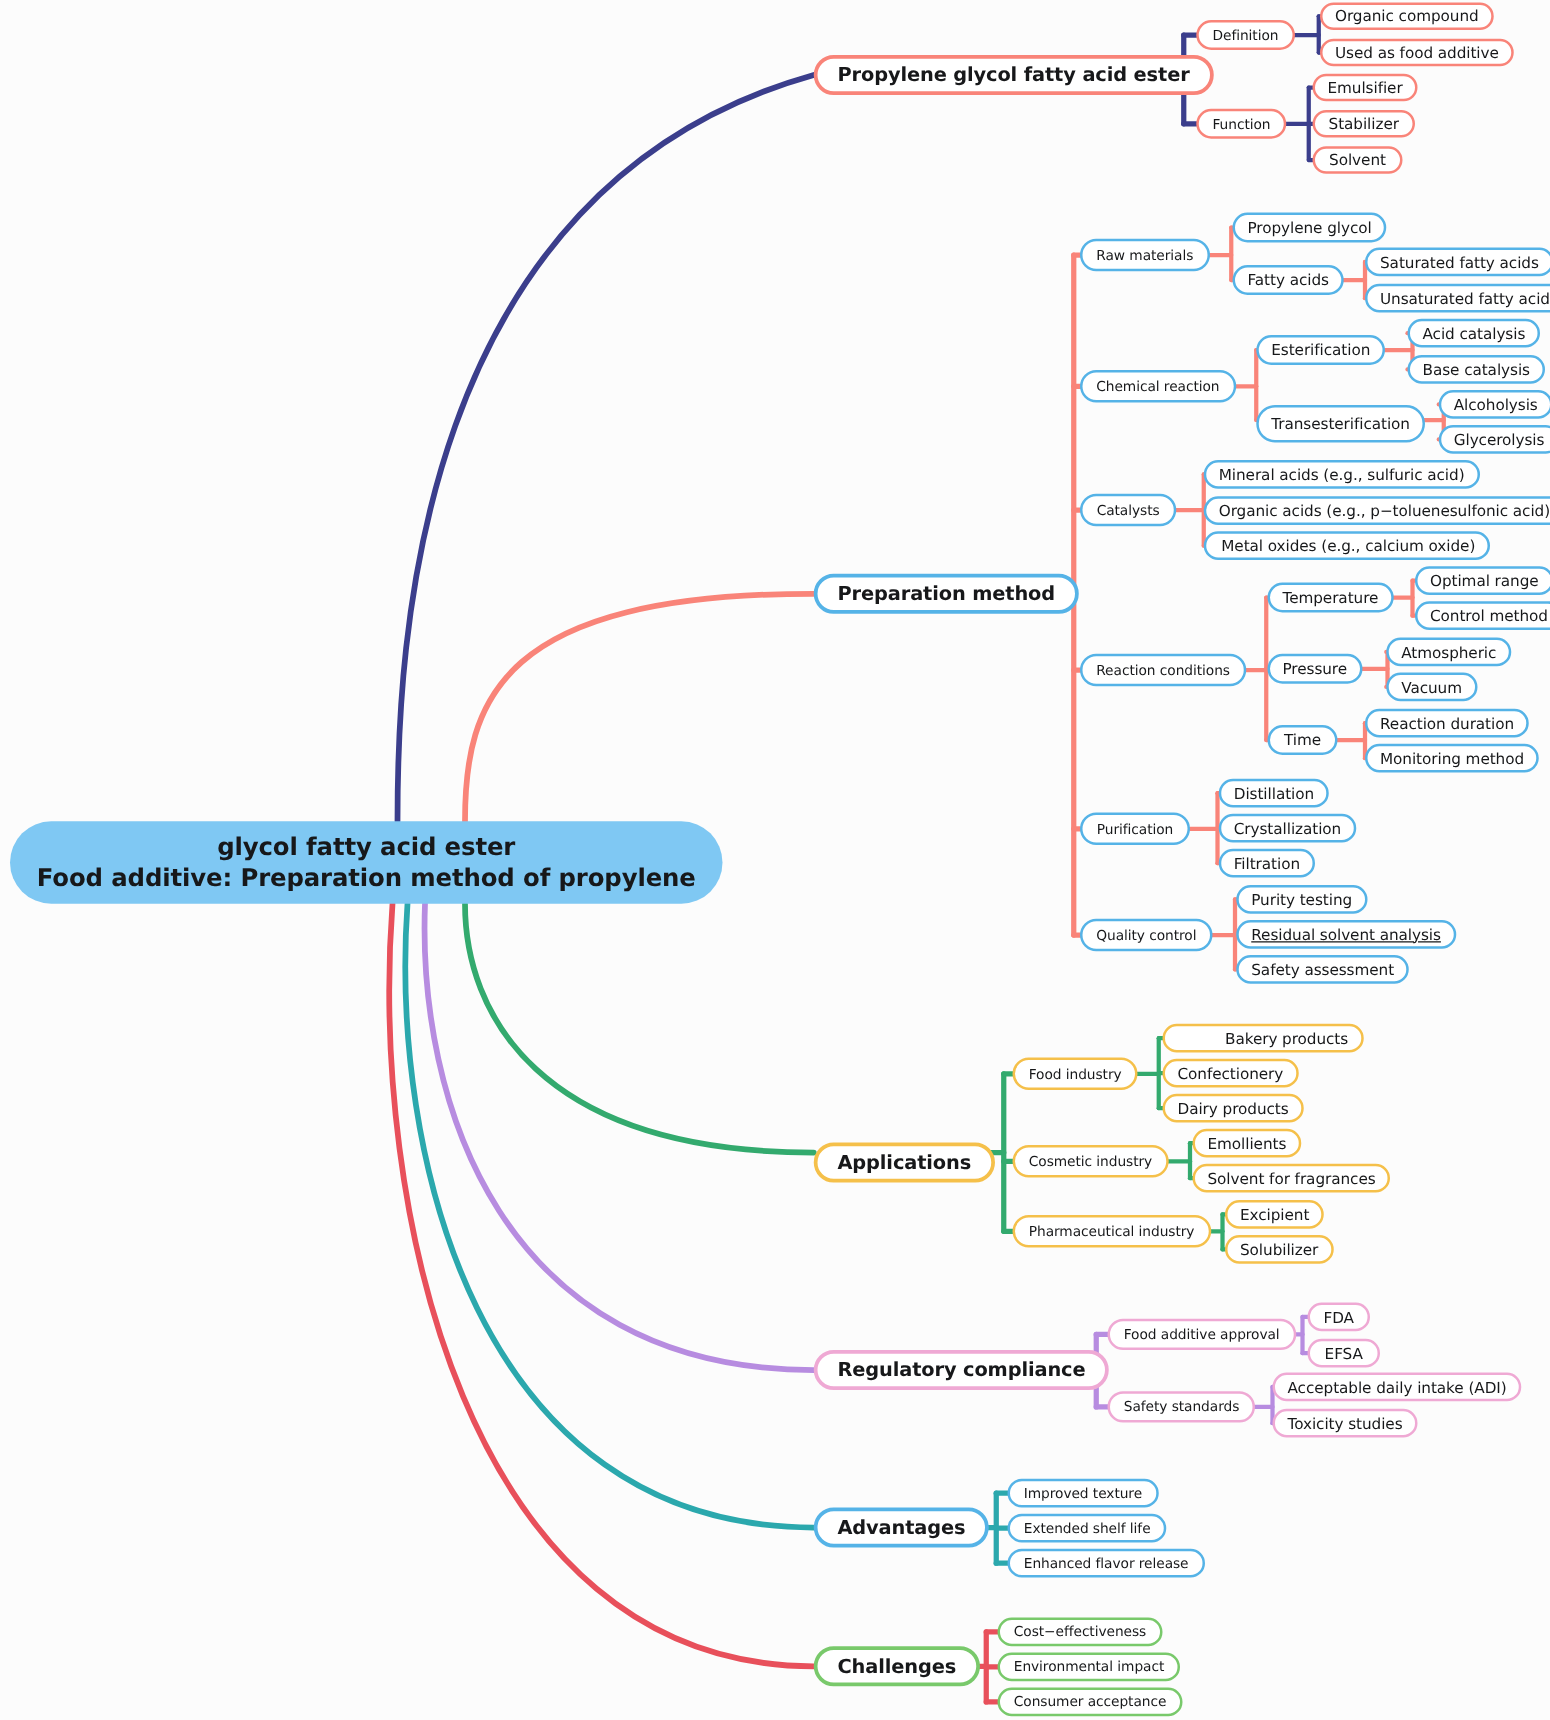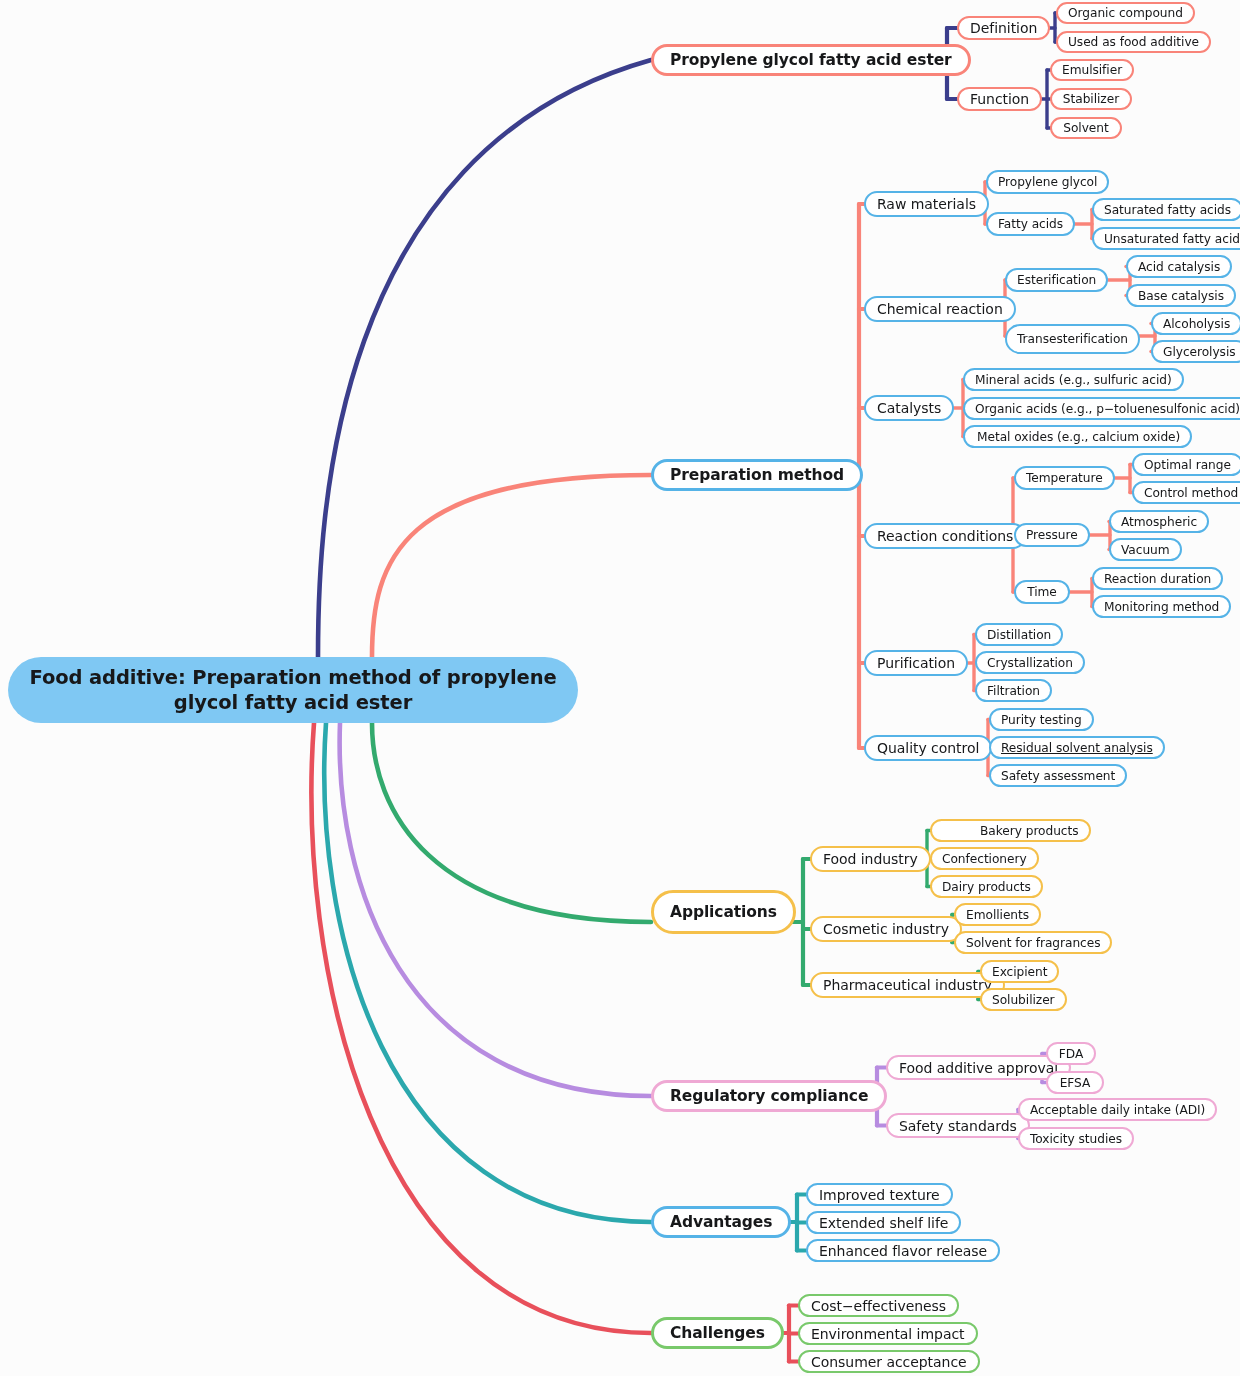--- a/index.html
+++ b/index.html
@@ -40,21 +40,21 @@
   .lvl1{
     border-width:3.2px;
     font-weight:bold;
     font-size:15.5px;
     padding:0 16px;
     letter-spacing:-0.1px;
   }
   .lvl2{
     border-width:2.6px;
     font-weight:normal;
-    font-size:14px;
+    font-size:11px;
     padding:0 11px;
     letter-spacing:-0.05px;
   }
   .lvl3{
     border-width:2.4px;
     font-weight:normal;
     font-size:12.2px;
     padding:0 10px;
     letter-spacing:-0.05px;
   }
@@ -180,22 +180,22 @@
       <path d="M 797 1250.5 L 806 1250.5" stroke="#2BA8AD" stroke-width="4.2" fill="none" stroke-linecap="round" stroke-linejoin="round"></path>
       <path d="M 767 1333 L 789 1333" stroke="#E8505B" stroke-width="4.2" fill="none" stroke-linecap="round" stroke-linejoin="round"></path>
       <path d="M 789 1305.5 L 789 1361.5" stroke="#E8505B" stroke-width="4.2" fill="none" stroke-linecap="round" stroke-linejoin="round"></path>
       <path d="M 789 1305.5 L 798 1305.5" stroke="#E8505B" stroke-width="4.2" fill="none" stroke-linecap="round" stroke-linejoin="round"></path>
       <path d="M 789 1333.5 L 798 1333.5" stroke="#E8505B" stroke-width="4.2" fill="none" stroke-linecap="round" stroke-linejoin="round"></path>
       <path d="M 789 1361.5 L 798 1361.5" stroke="#E8505B" stroke-width="4.2" fill="none" stroke-linecap="round" stroke-linejoin="round"></path>
     </svg>
   <div id="nodes-layer">
       <div class="node root" style="left: 8px; top: 657px; width: 570px; height: 66px; background: rgb(127, 200, 243);">
         <div>
+          <span class="rtxt">glycol fatty acid ester</span>
           <span class="rtxt">Food additive: Preparation method of propylene</span>
-          <span class="rtxt">glycol fatty acid ester</span>
         </div>
       </div>
       <div class="node lvl1" style="left: 651px; top: 44px; min-width: 274px; height: 32px; border-color: rgb(249, 132, 121);">
         <span>Propylene glycol fatty acid ester</span>
       </div>
       <div class="node lvl2" style="left: 957px; top: 16px; min-width: 76px; height: 24px; border-color: rgb(249, 132, 121);">
         <span>Definition</span>
       </div>
       <div class="node lvl3" style="left: 1056px; top: 2px; min-width: 130px; height: 22px; border-color: rgb(249, 132, 121);">
         <span>Organic compound</span>
@@ -313,21 +313,21 @@
       </div>
       <div class="node lvl3" style="left: 989px; top: 708px; min-width: 98px; height: 23px; border-color: rgb(85, 179, 231);">
         <span>Purity testing</span>
       </div>
       <div class="node lvl3" style="left: 989px; top: 736px; min-width: 154px; height: 23px; border-color: rgb(85, 179, 231); text-decoration: underline;">
         <span>Residual solvent analysis</span>
       </div>
       <div class="node lvl3" style="left: 989px; top: 764px; min-width: 123px; height: 23px; border-color: rgb(85, 179, 231);">
         <span>Safety assessment</span>
       </div>
-      <div class="node lvl1" style="left: 651px; top: 890px; min-width: 130px; height: 44px; border-color: rgb(245, 192, 74);">
+      <div class="node lvl1" style="left: 651px; top: 914px; min-width: 130px; height: 32px; border-color: rgb(245, 192, 74);">
         <span>Applications</span>
       </div>
       <div class="node lvl2" style="left: 810px; top: 846px; min-width: 95px; height: 26px; border-color: rgb(245, 192, 74);">
         <span>Food industry</span>
       </div>
       <div class="node lvl3" style="left: 930px; top: 819px; min-width: 114px; height: 23px; border-color: rgb(245, 192, 74); padding-left: 48px;">
         <span>Bakery products</span>
       </div>
       <div class="node lvl3" style="left: 930px; top: 847px; min-width: 99px; height: 23px; border-color: rgb(245, 192, 74);">
         <span>Confectionery</span>

